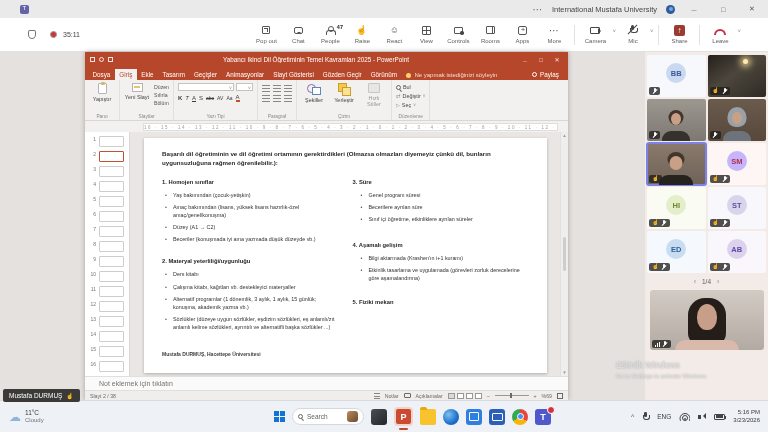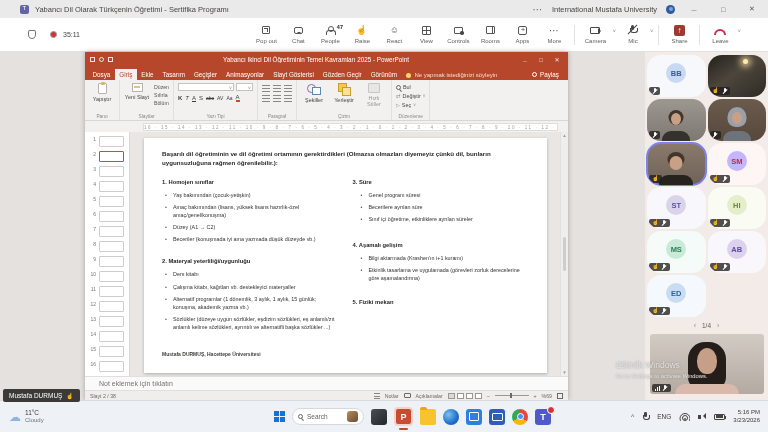--- a/index.html
+++ b/index.html
@@ -137,21 +137,21 @@
 .viewbtns{display:flex;gap:2px}
 .vb{width:7px;height:6px;border:1px solid #9a9896;background:#fff}
 .vb.sel{background:#dcdad8}
 .zline{width:34px;height:1px;background:#9a9896;position:relative}
 .zline::after{content:"";position:absolute;left:15px;top:-2px;width:2px;height:5px;background:#6b6966}
 .fit{width:6px;height:6px;border:1px solid #6b6966}
 
 
 #side{position:absolute;top:52px;right:0;width:123px;height:348px;background:#f2ebe7;padding:3px 2px 0;display:flex;flex-direction:column}
 #grid{display:grid;grid-template-columns:1fr 1fr;gap:2px}
-.tile{height:42px;border-radius:14px;position:relative;overflow:hidden;background:#faf7f5}
+.tile{height:42px;border-radius:2px;position:relative;overflow:hidden;background:#faf7f5}
 .tile.active{outline:2px solid #7b83eb;outline-offset:-1px}
 .circ{position:absolute;left:50%;top:44%;transform:translate(-50%,-50%);width:20px;height:20px;border-radius:50%;display:flex;align-items:center;justify-content:center;font-size:7.5px;font-weight:bold}
 .c-bb{background:#c9d9f1;color:#3b5b94}.t-bb{background:#f6f8fc}
 .c-sm{background:#c4b5fd;color:#b52e4c}.t-sm{background:#fdf6f5}
 .c-st{background:#d9d4ec;color:#5a52a0}.t-st{background:#f8f7fb}
 .c-hi{background:#e4eecb;color:#73862e}.t-hi{background:#fafcf3}
 .c-ms{background:#c9ead9;color:#2e7d5b}.t-ms{background:#f5fbf8}
 .c-ed{background:#c9ddf2;color:#2d6296}.t-ed{background:#f5f9fd}
 .c-ab{background:#dcd2ee;color:#6247a5}.t-ab{background:#f9f7fc}
 .c-sv{background:#cfe8e2;color:#2e7d72}.t-sv{background:#f5fbfa}
@@ -234,21 +234,20 @@
 .batt::after{content:"";position:absolute;right:-2px;top:1.5px;width:1.2px;height:2.5px;background:#444}
 .clock{display:flex;flex-direction:column;align-items:flex-end;line-height:1.25;font-size:6px}
 </style>
 </head>
 <body>
 
 <div id="stage">
 
   <div id="ttl">
     <span class="tlogo"></span>
-    <span class="title">Yabancı Dil Olarak Türkçenin Öğretimi - Sertifika Programı</span>
     <span class="right">
       <span class="dots3"></span>
       <span>International Mustafa University</span>
       <span class="avatar"></span>
       <span class="wc min"></span>
       <span class="wc max"></span>
       <span class="wc cls"></span>
     </span>
   </div>
 
@@ -656,50 +655,43 @@
             <span class="ph"></span>
           </span>
         </div>
       <div class="tile t-sm">
           <span class="circ c-sm">SM</span>
           <span class="pill">
             <span class="ph"></span>
             <span class="pm"></span>
           </span>
         </div>
+      <div class="tile t-hi">
+          <span class="circ c-hi">HI</span>
+          <span class="pill">
+            <span class="ph"></span>
+            <span class="pm"></span>
+          </span>
+        </div>
       <div class="tile t-st">
           <span class="circ c-st">ST</span>
           <span class="pill">
             <span class="ph"></span>
             <span class="pm"></span>
           </span>
         </div>
-      <div class="tile t-hi">
-          <span class="circ c-hi">HI</span>
-          <span class="pill">
-            <span class="ph"></span>
-            <span class="pm"></span>
-          </span>
-        </div>
-      <div class="tile t-ms">
-          <span class="circ c-ms">MS</span>
+      <div class="tile t-ed">
+          <span class="circ c-ed">ED</span>
           <span class="pill">
             <span class="ph"></span>
             <span class="pm"></span>
           </span>
         </div>
       <div class="tile t-ab">
           <span class="circ c-ab">AB</span>
-          <span class="pill">
-            <span class="ph"></span>
-            <span class="pm"></span>
-          </span>
-        </div>
-      <div class="tile t-ed">
-          <span class="circ c-ed">ED</span>
           <span class="pill">
             <span class="ph"></span>
             <span class="pm"></span>
           </span>
         </div>
     </div>
     <div id="pager">
       <span class="pgchv">‹</span>
       <span>1/4</span>
       <span class="pgchv">›</span>

